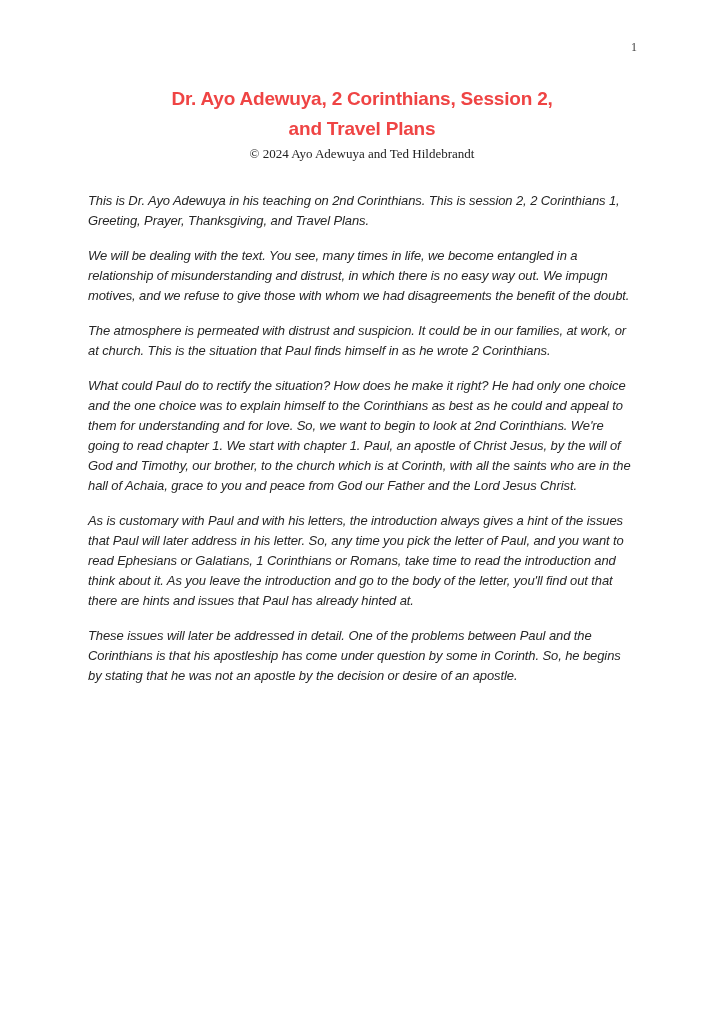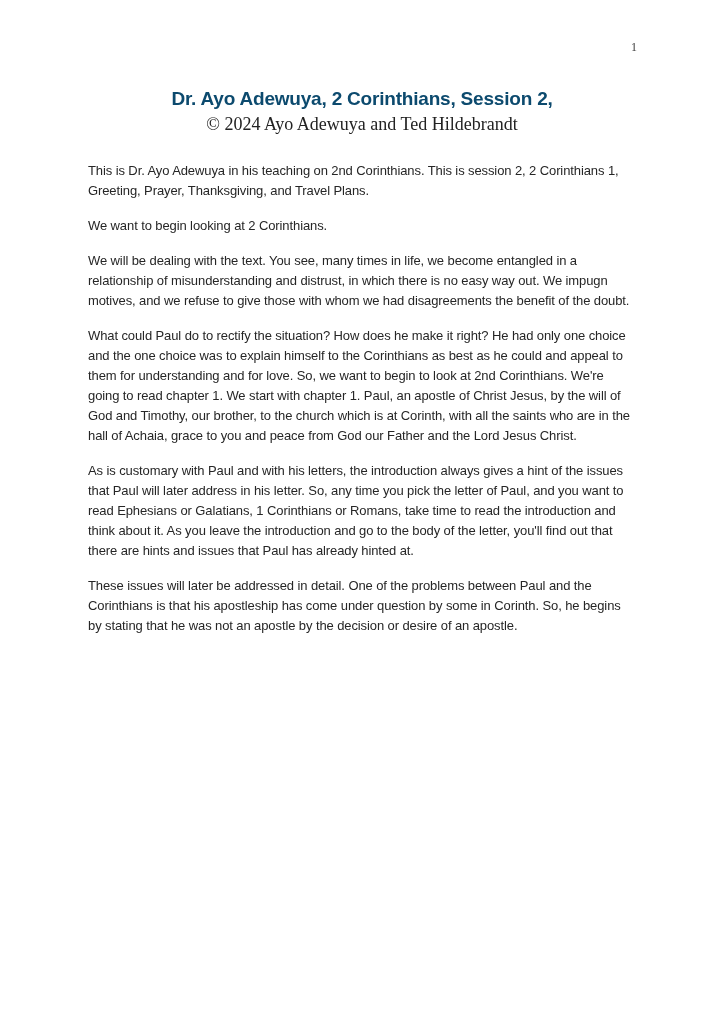--- a/index.html
+++ b/index.html
@@ -27,60 +27,62 @@
     margin-top: 84px;
     width: 100%;
   }
   .title-line {
     display: block;
     text-align: center;
     font-family: "Liberation Sans", sans-serif;
     font-weight: 700;
     font-size: 19px;
     line-height: 30px;
-    color: #0c4a6e;
+    color: #ef4444;
     letter-spacing: -0.2px;
   }
   .copyright {
     text-align: center;
     font-family: "Liberation Serif", serif;
-    font-size: 18px;
+    font-size: 13px;
     line-height: 20px;
     color: #222222;
   }
   .content {
     margin: 27px 84px 0 88px;
     width: 552px;
     font-family: "Liberation Sans", sans-serif;
     font-size: 13px;
     line-height: 20px;
     color: #262626;
     letter-spacing: -0.1px;
   }
   .content p {
     margin: 0 5px 15px 0;
     padding: 0;
+    font-style: italic;
   }
 </style>
 </head>
 <body>
 
 <div class="page">
 
   <div class="page-number">1</div>
 
   <header class="title-block">
     <h1 style="margin:0;padding:0;font-size:inherit;">
       <span class="title-line">Dr. Ayo Adewuya, 2 Corinthians, Session 2,</span>
+      <span class="title-line">and Travel Plans</span>
     </h1>
     <div class="copyright">© 2024 Ayo Adewuya and Ted Hildebrandt</div>
   </header>
 
   <main class="content">
     <p>This is Dr. Ayo Adewuya in his teaching on 2nd Corinthians. This is session 2, 2 Corinthians 1, Greeting, Prayer, Thanksgiving, and Travel Plans.</p>
-    <p>We want to begin looking at 2 Corinthians.</p>
     <p>We will be dealing with the text. You see, many times in life, we become entangled in a relationship of misunderstanding and distrust, in which there is no easy way out. We impugn motives, and we refuse to give those with whom we had disagreements the benefit of the doubt.</p>
+    <p>The atmosphere is permeated with distrust and suspicion. It could be in our families, at work, or at church. This is the situation that Paul finds himself in as he wrote 2 Corinthians.</p>
     <p>What could Paul do to rectify the situation? How does he make it right? He had only one choice and the one choice was to explain himself to the Corinthians as best as he could and appeal to them for understanding and for love. So, we want to begin to look at 2nd Corinthians. We're going to read chapter 1. We start with chapter 1. Paul, an apostle of Christ Jesus, by the will of God and Timothy, our brother, to the church which is at Corinth, with all the saints who are in the hall of Achaia, grace to you and peace from God our Father and the Lord Jesus Christ.</p>
     <p>As is customary with Paul and with his letters, the introduction always gives a hint of the issues that Paul will later address in his letter. So, any time you pick the letter of Paul, and you want to read Ephesians or Galatians, 1 Corinthians or Romans, take time to read the introduction and think about it. As you leave the introduction and go to the body of the letter, you'll find out that there are hints and issues that Paul has already hinted at.</p>
     <p>These issues will later be addressed in detail. One of the problems between Paul and the Corinthians is that his apostleship has come under question by some in Corinth. So, he begins by stating that he was not an apostle by the decision or desire of an apostle.</p>
   </main>
 
 </div>
 
 </body></html>

